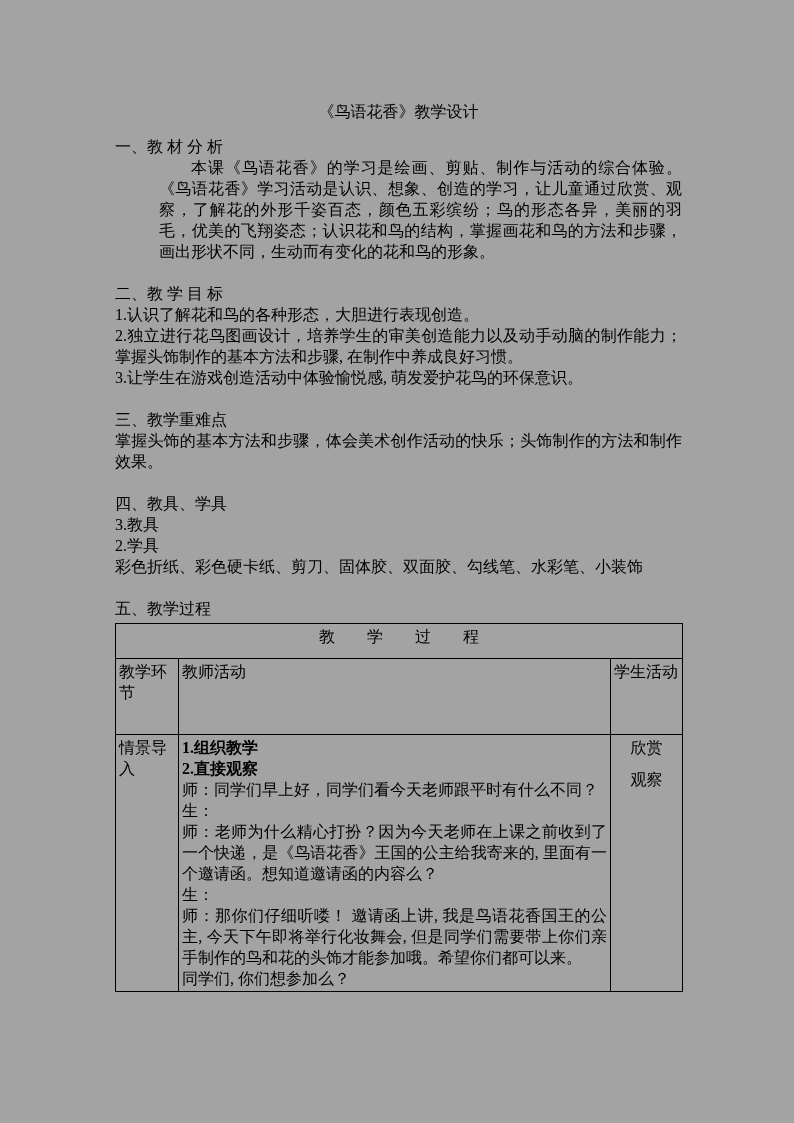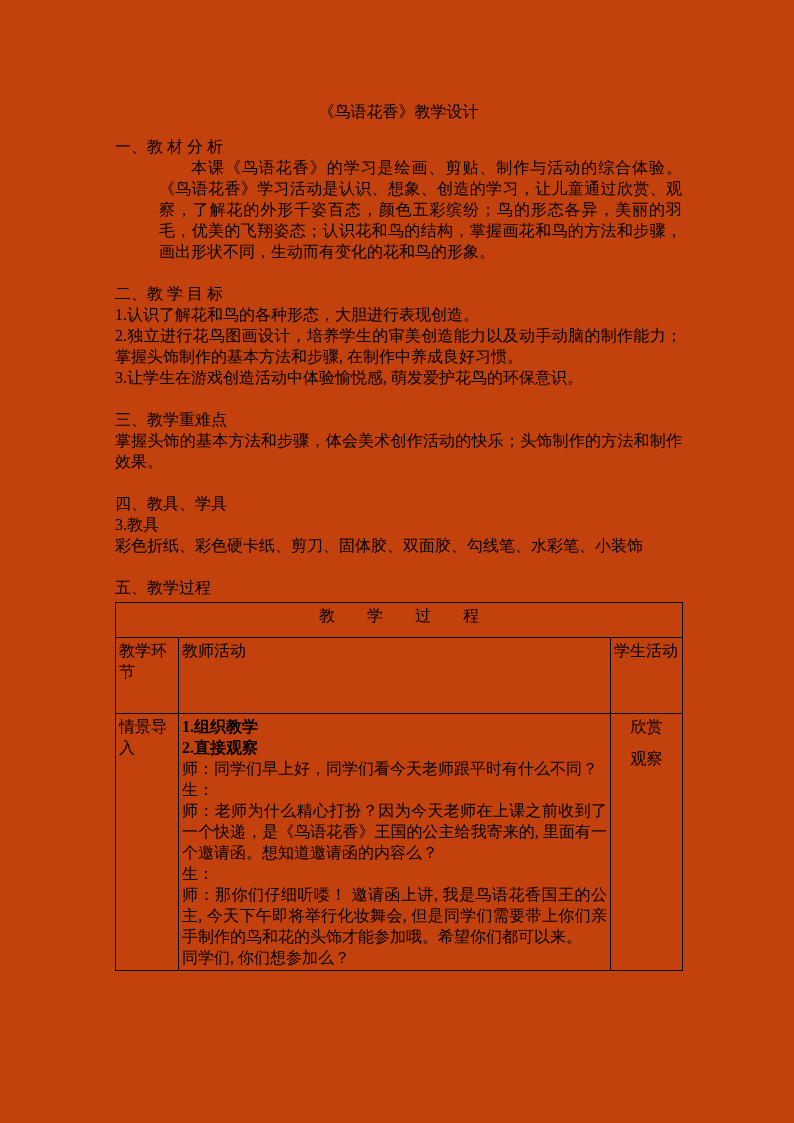--- a/index.html
+++ b/index.html
@@ -2,21 +2,21 @@
 <html><head>
 <meta charset="utf-8">
 <style>
   html, body { margin: 0; padding: 0; background: #ffffff; }
   .page {
     position: relative;
     width: 794px;
     height: 1123px;
     box-sizing: border-box;
     padding: 100px 112px 0 115px;
-    background: #c2410c;
+    background: #a3a3a3;
     color: #000000;
     font-family: "Liberation Serif", "DejaVu Serif", serif;
     font-size: 16px;
     line-height: 21px;
     overflow: hidden;
   }
   .doc-title {
     text-align: center;
     line-height: 24px;
   }
@@ -65,20 +65,21 @@
   <div class="sec-heading">二、教 学 目 标</div>
   <div class="para">1.认识了解花和鸟的各种形态，大胆进行表现创造。</div>
   <div class="para">2.独立进行花鸟图画设计，培养学生的审美创造能力以及动手动脑的制作能力；掌握头饰制作的基本方法和步骤, 在制作中养成良好习惯。</div>
   <div class="para">3.让学生在游戏创造活动中体验愉悦感, 萌发爱护花鸟的环保意识。</div>
 
   <div class="sec-heading">三、教学重难点</div>
   <div class="para">掌握头饰的基本方法和步骤，体会美术创作活动的快乐；头饰制作的方法和制作效果。</div>
 
   <div class="sec-heading">四、教具、学具</div>
   <div class="para">3.教具</div>
+  <div class="para">2.学具</div>
   <div class="para">彩色折纸、彩色硬卡纸、剪刀、固体胶、双面胶、勾线笔、水彩笔、小装饰</div>
 
   <div class="sec-heading">五、教学过程</div>
 
   <table class="process">
     <colgroup>
       <col style="width:63px">
       <col style="width:432px">
       <col style="width:72px">
     </colgroup>

